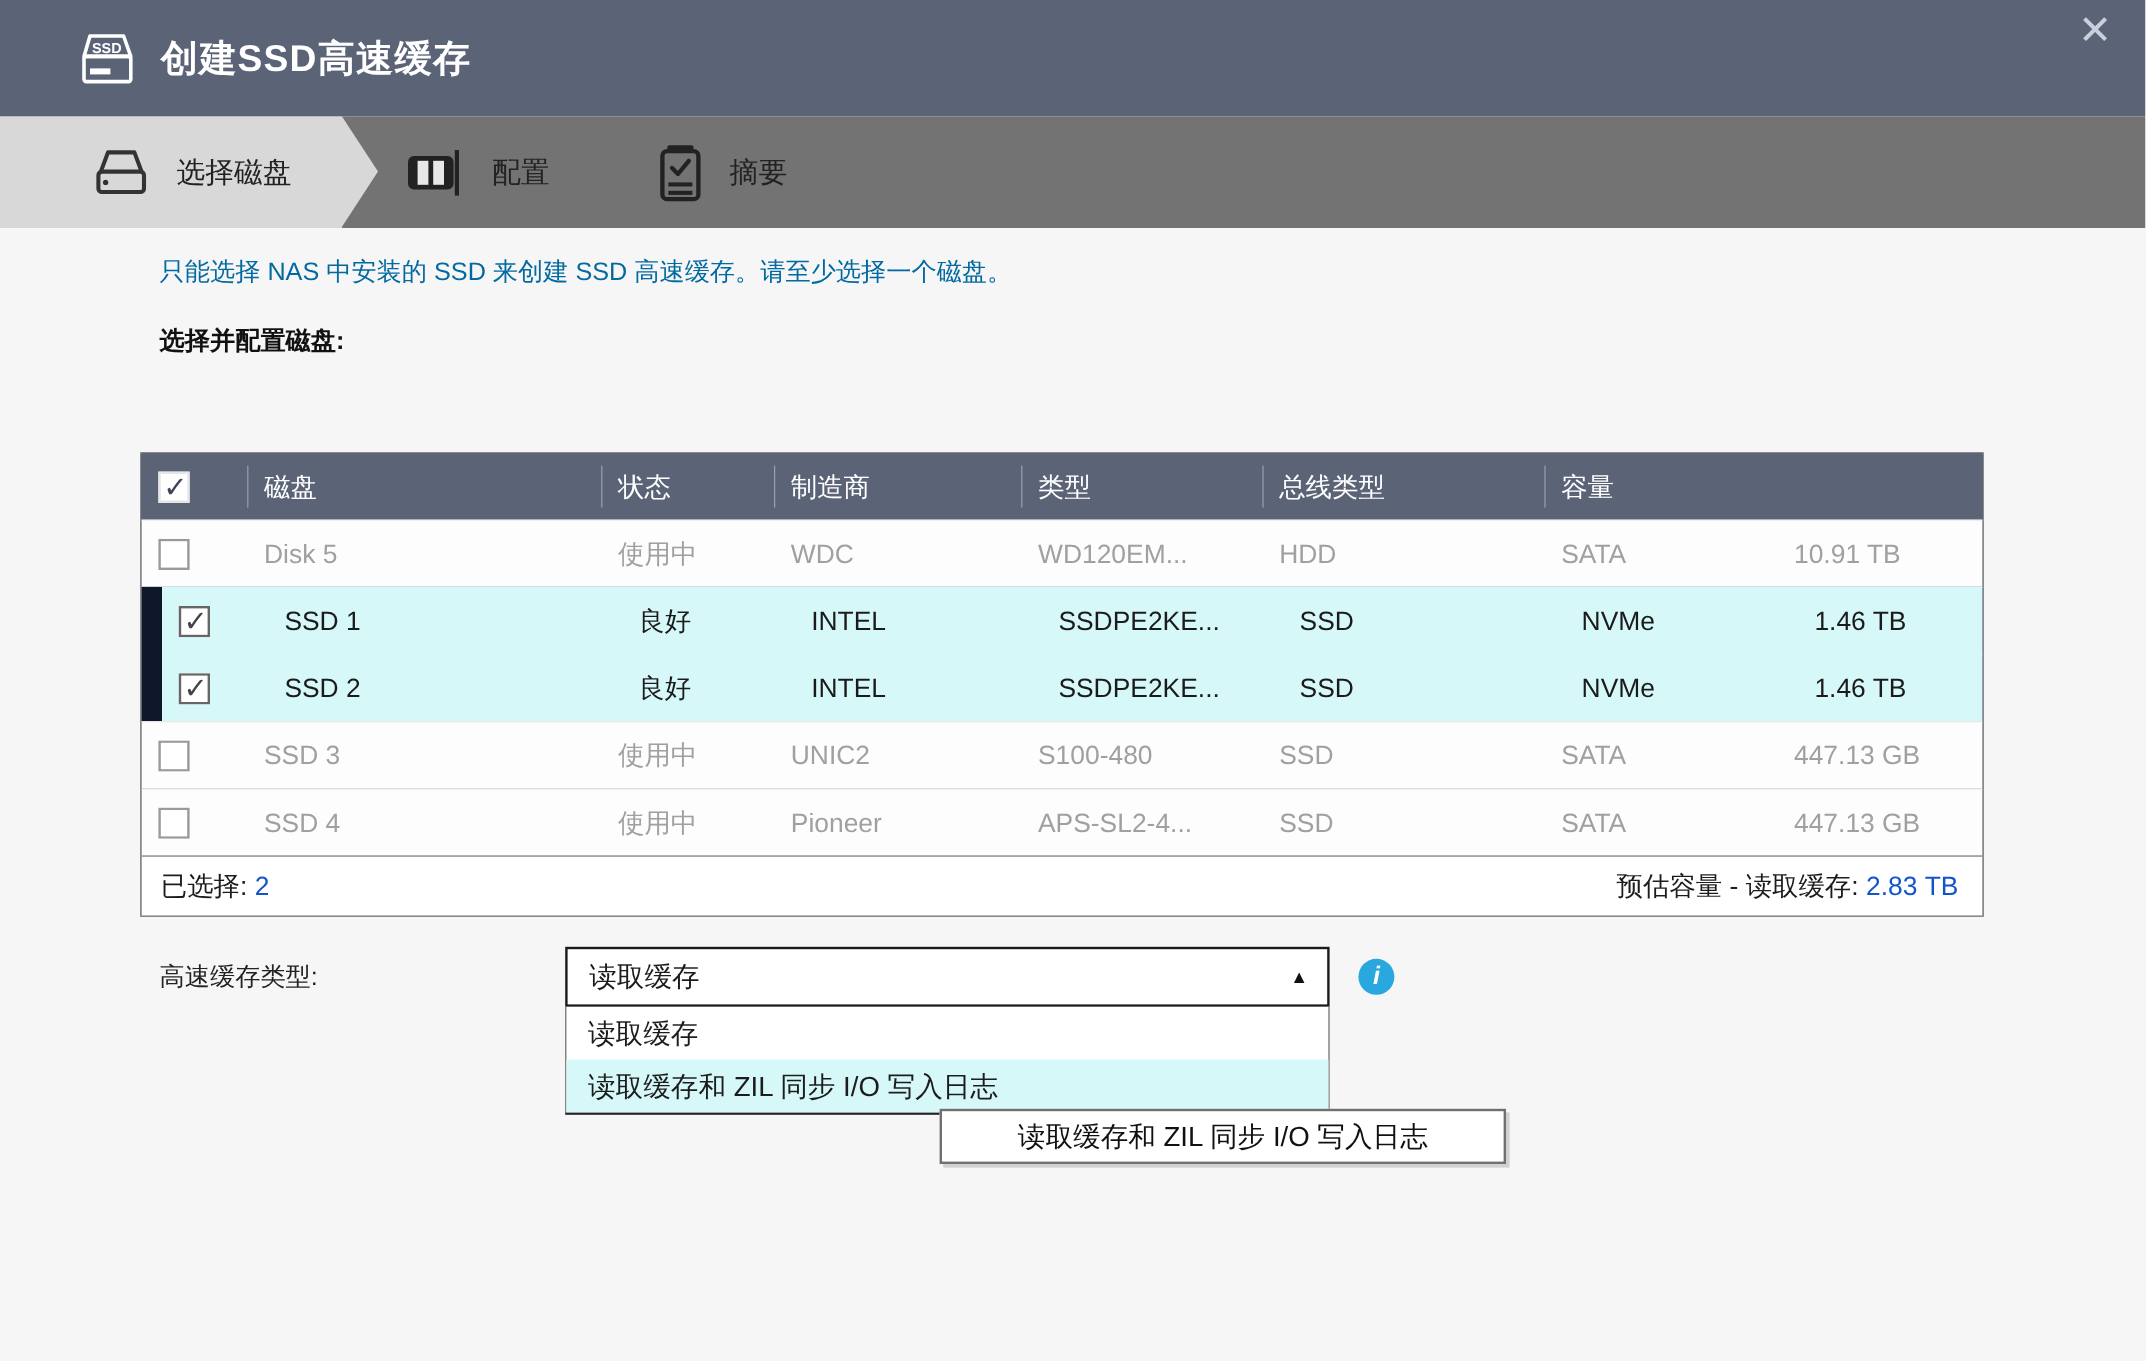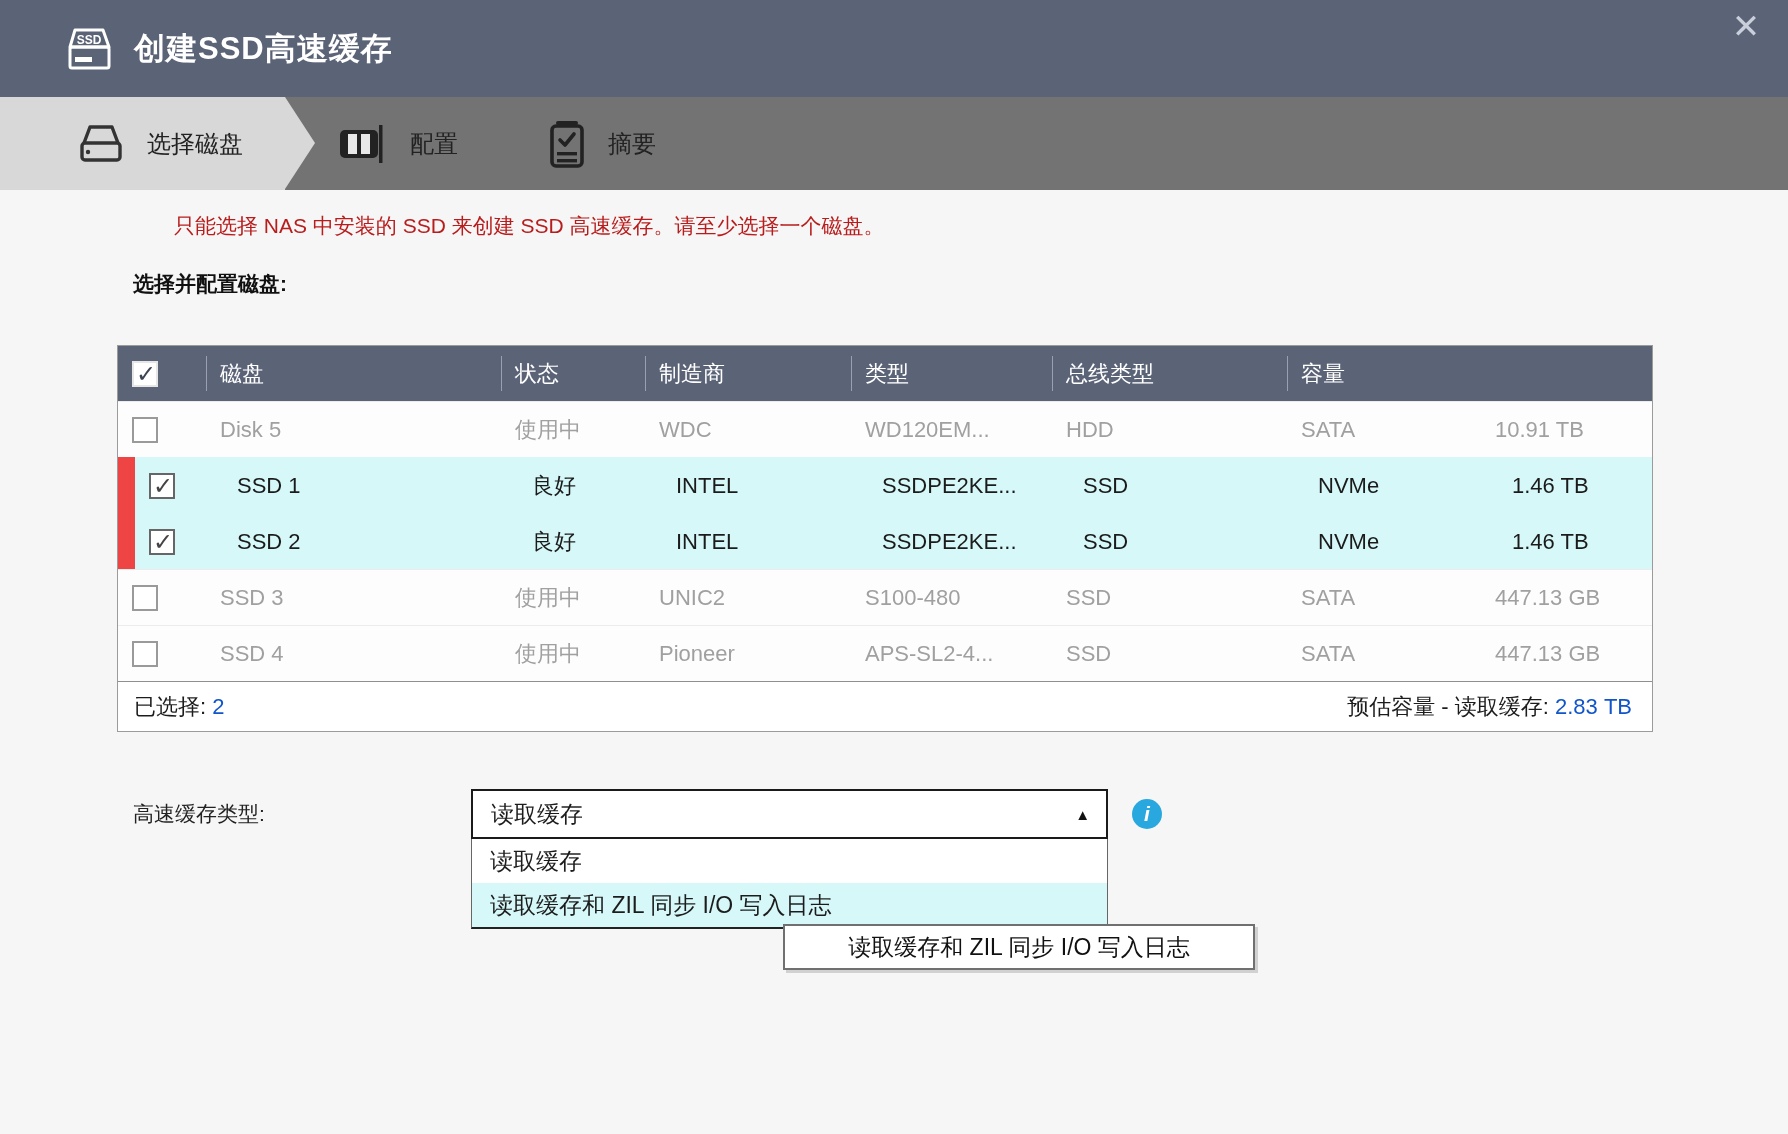--- a/index.html
+++ b/index.html
@@ -17,25 +17,25 @@
   .stepbar { position:absolute; left:0; top:97px; width:1788px; height:93px; background:#737373; }
   .step-active-bg { position:absolute; left:0; top:0; width:285px; height:93px; background:#d8d8d8; }
   .step-active-arrow { position:absolute; left:285px; top:0; width:0; height:0;
       border-top:46.5px solid transparent; border-bottom:46.5px solid transparent; border-left:30px solid #d8d8d8; }
   .step { position:absolute; top:0; height:93px; display:flex; align-items:center; gap:20px; }
   .step-1 { left:75px; } .step-2 { left:336px; } .step-3 { left:546px; }
   .step-label { font-size:24px; color:#222; }
   .step svg { display:block; }
 
   
-  .instruction { position:absolute; left:133px; top:212px; font-size:21px; color:#b91c1c;margin-left:41px; }
+  .instruction { position:absolute; left:133px; top:212px; font-size:21px; color:#0369a1; }
   .section-label { position:absolute; left:133px; top:270px; font-size:21px; font-weight:bold; color:#111; }
 
   
-  .disk-table { position:absolute; left:117px; top:345px; width:1536px; border:1px solid #9b9b9b; background:#ef4444; }
+  .disk-table { position:absolute; left:117px; top:377px; width:1536px; border:1px solid #9b9b9b; background:#0f172a; }
   .trow { display:grid; grid-template-columns:88px 295px 144px 206px 201px 235px 194px 173px; align-items:center; }
   .thead { height:55px; background:#5b6377; color:#ffffff; font-size:22px; }
   .thead .cell { position:relative; height:55px; display:flex; align-items:center; padding-left:14px; }
   .thead .cell.sep::before { content:""; position:absolute; left:0; top:10px; width:1px; height:35px; background:#99a0b1; }
   .tbody-row { height:56px; font-size:22px; background:#fdfdfd; border-top:1px solid #ececec; }
   .tbody-row:first-of-type { border-top:none; }
   .tbody-row .cell { padding-left:14px; white-space:nowrap; overflow:hidden; }
   .row-selected { background:#d7f8f9; border-top:1px solid #d7f8f9; }
   .row-selected + .row-selected { border-top:1px solid #d7f8f9; }
   .row-disabled { color:#a0a0a0; }

